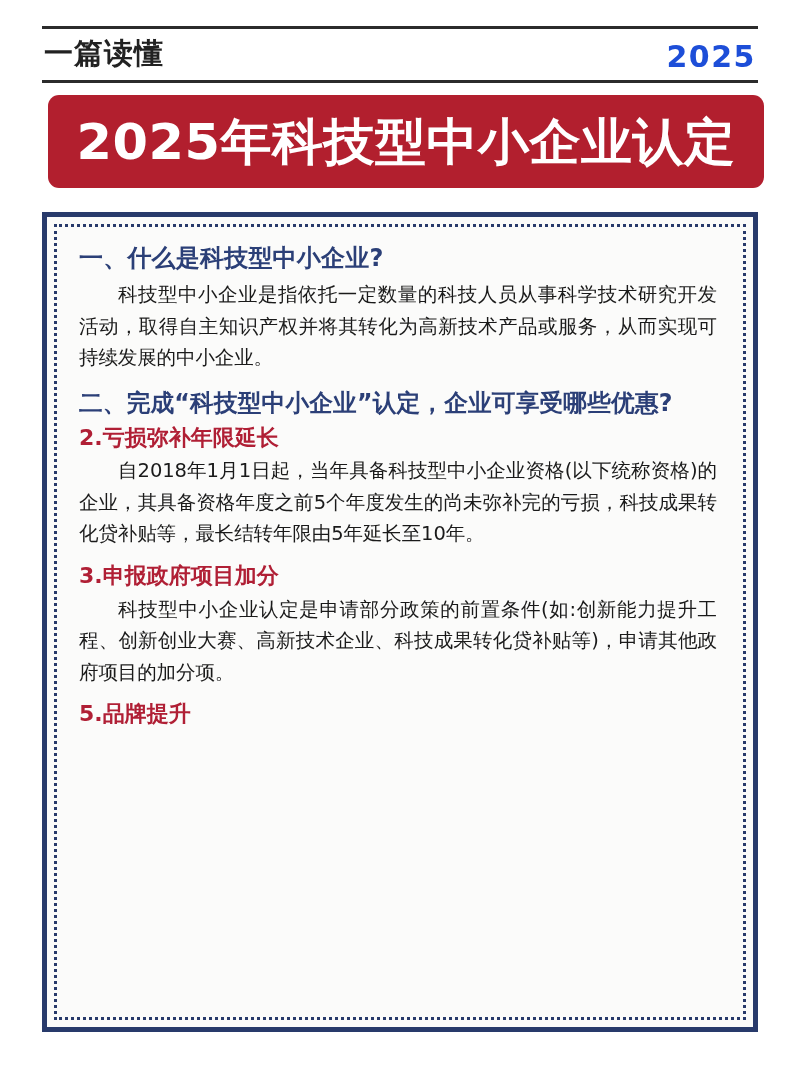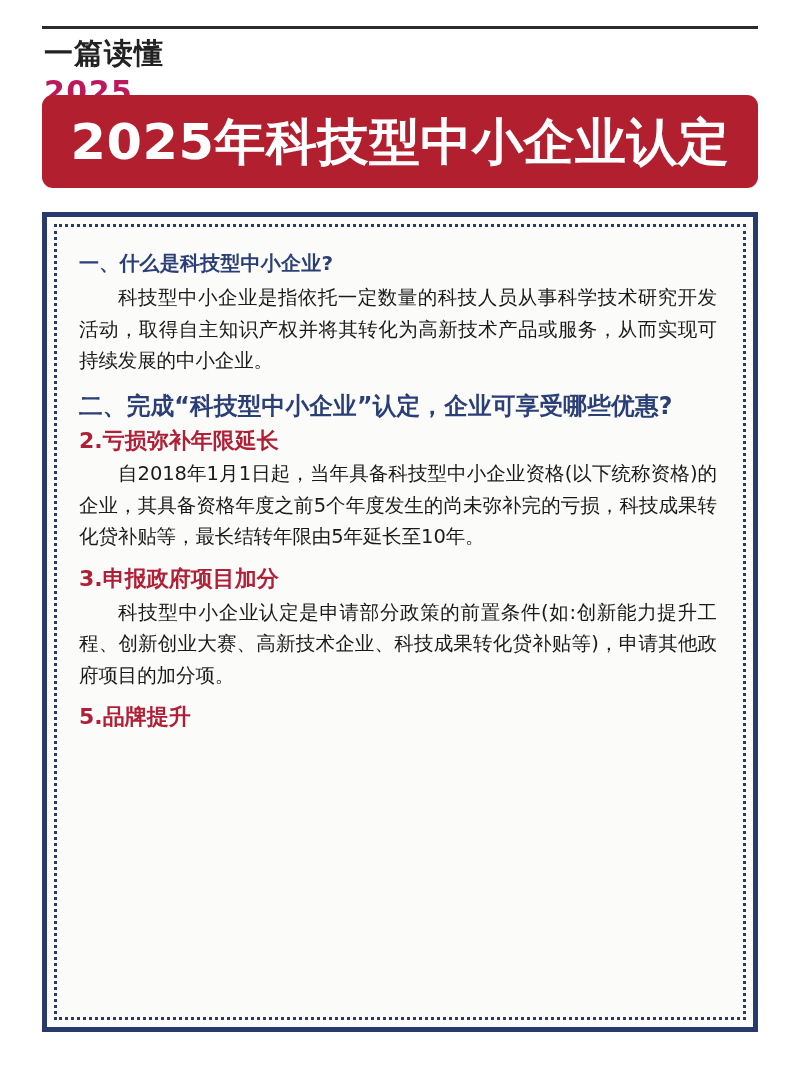--- a/index.html
+++ b/index.html
@@ -34,42 +34,41 @@
     background: #2b2b2b;
     width: 100%;
   }
   .rule-bottom {
     height: 3px;
     background: #2b2b2b;
     width: 100%;
   }
   .masthead-row {
     display: flex;
-    align-items: flex-start;
+    align-items: flex-end;
     justify-content: space-between;
     padding: 5px 2px 6px 2px;
-    flex-direction: column;
   }
   .masthead-left {
     font-size: 29px;
     font-weight: bold;
     color: #222222;
     letter-spacing: 1px;
   }
   .masthead-right {
     font-size: 30px;
     font-weight: bold;
-    color: #be185d;
+    color: #1d4ed8;
     letter-spacing: 1.5px;
   }
 
   
   .title-banner {
     position: absolute;
-    left: 42px;
+    left: 48px;
     top: 95px;
     width: 716px;
     height: 93px;
     background: #b21f2e;
     border-radius: 11px;
     display: flex;
     align-items: center;
     justify-content: center;
     box-sizing: border-box;
   }
@@ -108,22 +107,21 @@
 
   
   .h-section {
     color: #2b3f77;
     font-weight: bold;
     margin: 0 0 6px 0;
     line-height: 1.25;
     letter-spacing: 0.2px;
   }
   .h-section.big {
-    font-size: 20px;
-    margin-top: 8px;
+    font-size: 24px;
   }
   .h-section.fit {
     font-size: 24px;
     white-space: nowrap;
     transform: scaleX(0.985);
     transform-origin: left center;
   }
   .h-sub {
     color: #b01f35;
     font-weight: bold;

